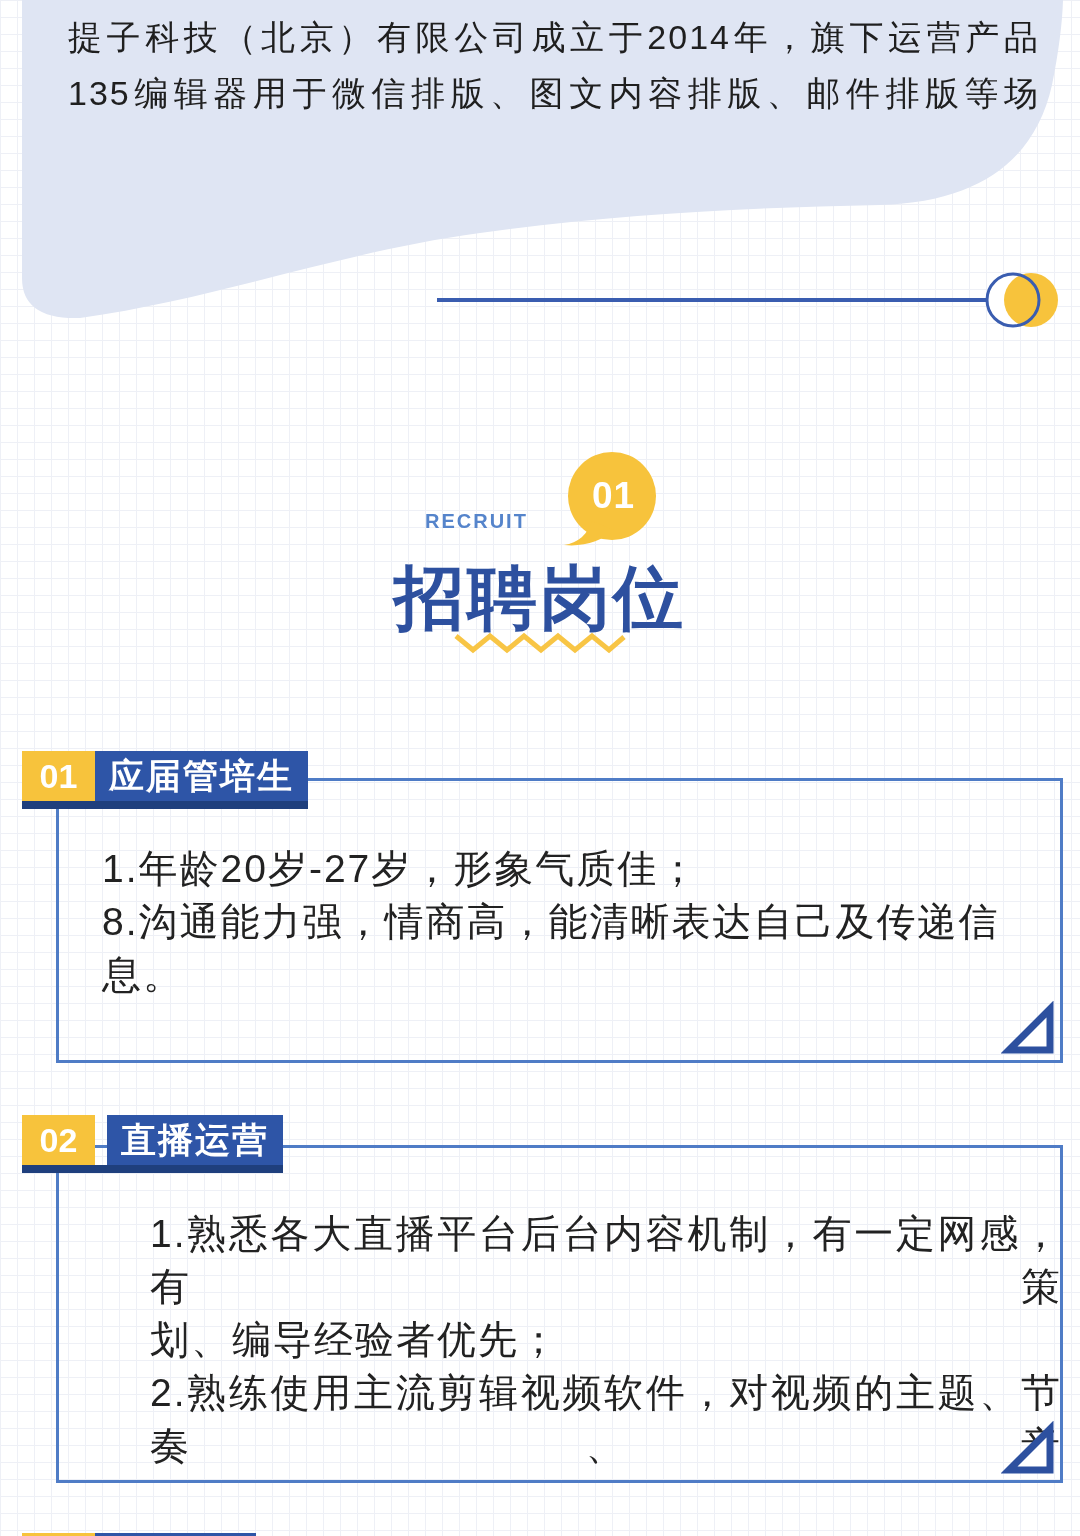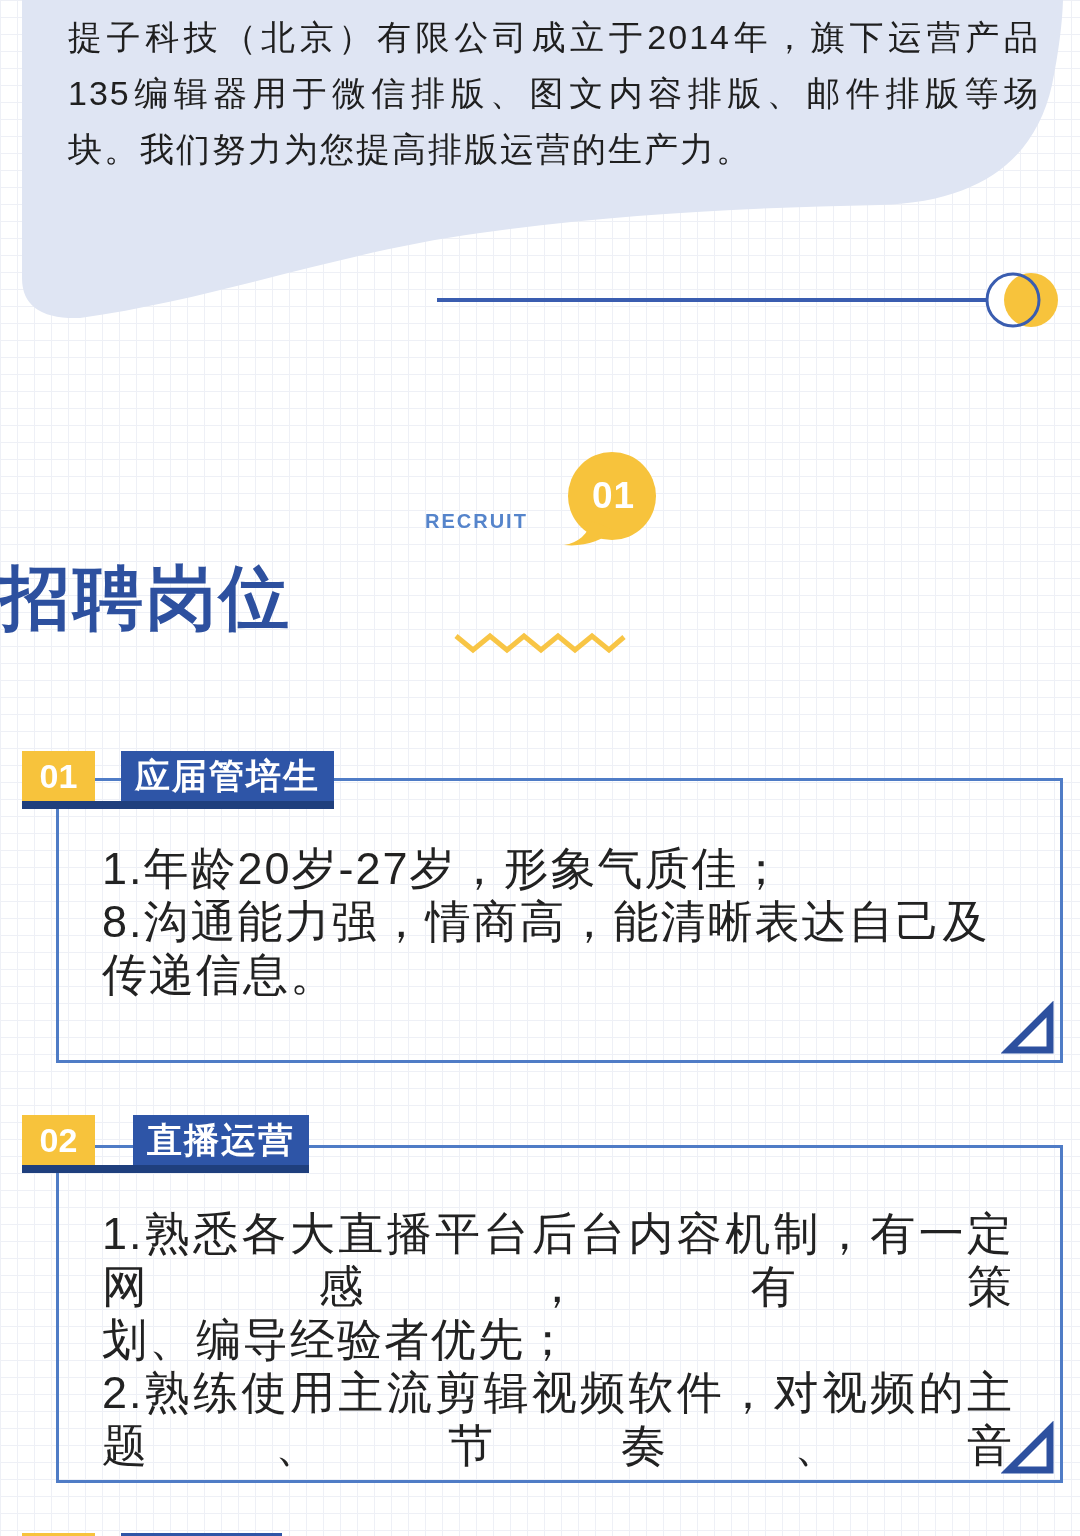--- a/index.html
+++ b/index.html
@@ -17,58 +17,57 @@
 
   
   .intro{left:68px;top:9px;width:972px;color:#1f1f1f;font-size:34px;line-height:56px;letter-spacing:2px;}
   .intro .jl{text-align:justify;text-align-last:justify;text-justify:inter-character;}
 
   
   .recruit{left:425px;top:510px;color:#5584cb;font-size:20px;font-weight:700;letter-spacing:2px;}
   .bubble{left:568px;top:452px;width:88px;height:88px;border-radius:50%;background:#f7c33c;
           display:flex;align-items:center;justify-content:center;}
   .bubble-num{color:#fff;font-size:37px;font-weight:700;letter-spacing:1px;padding-left:3px;}
-  .page-title{left:0;top:552px;width:1080px;text-align:left;color:#2d509f;font-size:70px;font-weight:800;letter-spacing:3px;}
+  .page-title{left:0;top:552px;width:1080px;text-align:center;color:#2d509f;font-size:70px;font-weight:800;letter-spacing:3px;}
 
   
   .card{border:3px solid #4f7cc6;background:transparent;}
   .card1{left:56px;top:778px;width:1001px;height:279px;}
   .card2{left:56px;top:1145px;width:1001px;height:332px;}
   .sec-header{display:flex;height:50px;box-shadow:0 8px 0 0 #1f3f7d;}
   .hdr1{left:22px;top:751px;}
   .hdr2{left:22px;top:1115px;gap:12px;}
   .hdr3{left:22px;top:1533px;box-shadow:none;}
   .num-box{width:73px;background:#f7c33c;color:#fff;font-size:34px;font-weight:700;
            display:flex;align-items:center;justify-content:center;}
   .title-box{background:#2e55a7;color:#fff;font-size:35px;font-weight:700;letter-spacing:2px;
-           display:flex;align-items:center;padding:0 14px;margin-left:26px;}
+           display:flex;align-items:center;padding:0 14px;}
   .hdr3 .title-box{width:133px;}
 
-  .body-text{color:#222;font-size:45px;line-height:53px;letter-spacing:2px;width:912px;}
+  .body-text{color:#222;font-size:39px;line-height:53px;letter-spacing:2px;width:912px;}
   .bt1{left:102px;top:842px;}
-  .bt2{left:102px;top:1207px;}
+  .bt2{left:102px;top:1207px;padding-left:48px;}
   .body-text .jl{text-align:justify;text-align-last:justify;text-justify:inter-character;}
 </style>
 </head>
 <body>
 
 <div class="page">
 
   <svg class="abs" style="left:0;top:0;" width="1080" height="345" viewBox="0 0 1080 345">
     <path d="M22 0 L22 278 Q22 320 80 318
              C220 298 340 252 480 233
              C620 214 740 208 880 205
              C980 202 1035 160 1052 85
              Q1062 35 1063 0 Z" fill="#dfe5f3"></path>
   </svg>
 
   <div class="abs intro">
     <div class="jl">提子科技（北京）有限公司成立于2014年，旗下运营产品</div>
     <div class="jl">135编辑器用于微信排版、图文内容排版、邮件排版等场</div>
-    <div>块。我们努力为您提高排版运营的生产力。</div>
   </div>
 
   <svg class="abs" style="left:430px;top:265px;" width="640" height="75" viewBox="0 0 640 75">
     <line x1="7" y1="35" x2="560" y2="35" stroke="#3a5db0" stroke-width="4"></line>
     <circle cx="583" cy="35" r="26" fill="#ffffff"></circle>
     <circle cx="601" cy="35" r="27" fill="#f7c33c"></circle>
     <circle cx="583" cy="35" r="26" fill="none" stroke="#3a5db0" stroke-width="3"></circle>
   </svg>
 
   <div class="abs recruit">RECRUIT</div>

